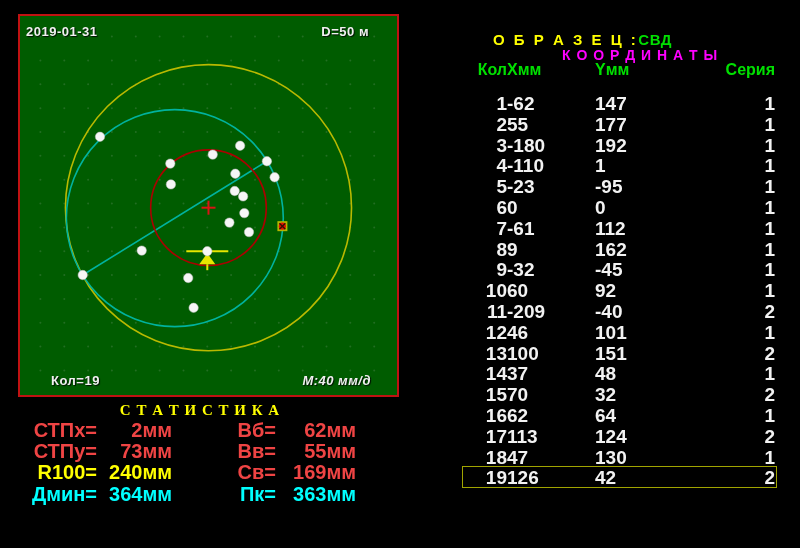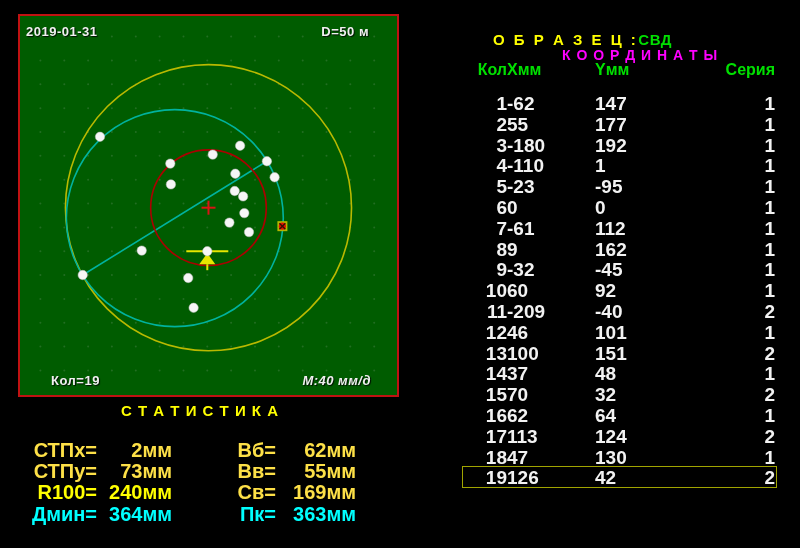--- a/index.html
+++ b/index.html
@@ -16,25 +16,25 @@
   .corner {
     position:absolute; color:#f0f0f0; font-size:13px; letter-spacing:0.5px;
     text-shadow:1px 1px 1px rgba(0,0,0,0.85); white-space:nowrap;
   }
   .tl { left:6px; top:8px; }
   .tr { right:28px; top:8px; }
   .bl { left:11px; bottom:7px;margin-left:20px; }
   .br { right:26px; bottom:7px;font-style:italic; }
   
   .stats { position:absolute; left:0; top:402px; width:400px; }
-  .stats-title { text-align:center; color:#ffff00; font-size:15px; letter-spacing:1px; height:18px; margin-bottom:20px; white-space:nowrap; }
+  .stats-title { text-align:center; color:#ffff00; font-size:15px; letter-spacing:1px; height:18px; margin-bottom:0; white-space:nowrap;font-family:Liberation Serif, serif; }
   .stats-row { display:flex; height:21.2px; line-height:21.2px; font-size:20px; margin-left:20px; white-space:nowrap; }
   .sc { display:inline-block; text-align:right; }
   .l1 { width:77px; } .v1 { width:75px; } .l2 { width:104px; } .v2 { width:80px; }
-  .c-white { color:#fde047; } .c-red { color:#ff1a1a; }
+  .c-white { color:#ef4444; } .c-red { color:#ff1a1a; }
   .c-yellow { color:#ffff00; } .c-cyan { color:#00ffff; }
   
   .coords { position:absolute; left:430px; top:0; width:356px; height:440px; }
   .sample-line { position:absolute; left:63px; top:31px; font-size:15px; white-space:nowrap; }
   .sample-label { color:#ffff00; letter-spacing:2.5px; }
   .sample-value { color:#00e000; letter-spacing:0.5px; }
   .coords-title { position:absolute; left:132px; top:47px; color:#ff00ff; font-size:14px; letter-spacing:1px; white-space:nowrap; }
   .coords-head { position:absolute; left:0; top:61px; display:flex; color:#00e000; font-size:16px; }
   .coords-body { position:absolute; left:0; top:94px; }
   .trow { display:flex; height:20.8px; line-height:20.8px; font-size:19px; color:#f2f2f2; position:relative; }

